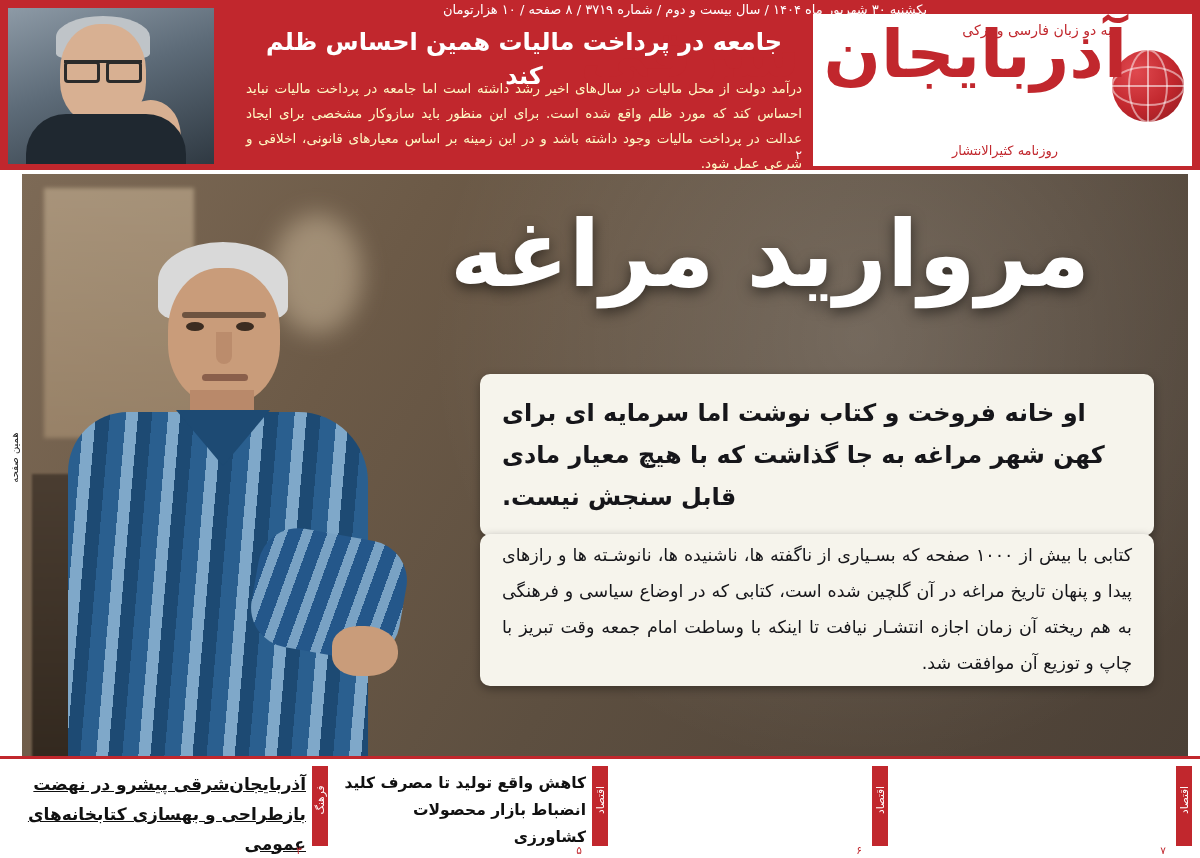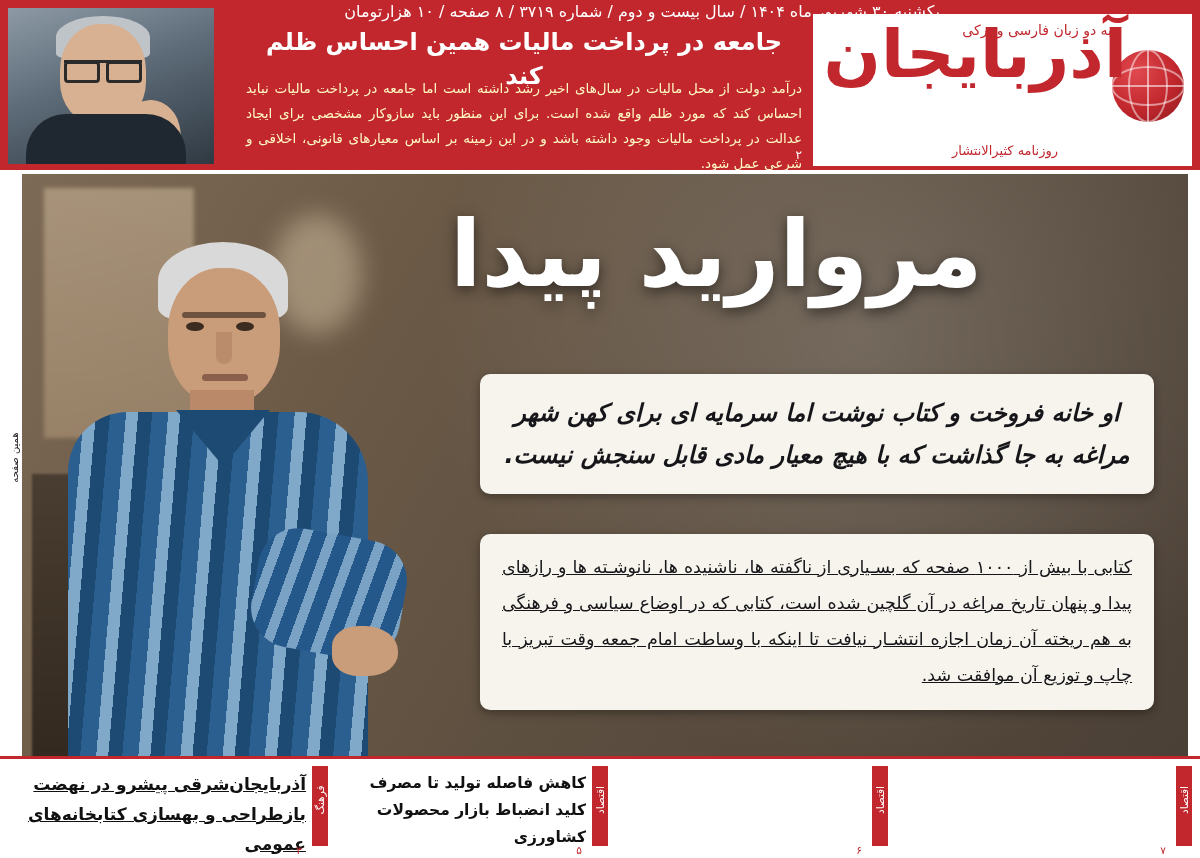--- a/index.html
+++ b/index.html
@@ -15,21 +15,21 @@
   
   .masthead{
     position:absolute;left:0;top:0;width:1200px;height:170px;
     background:#c1272d;
     overflow:hidden;
   }
   .masthead-date{
     position:absolute;right:260px;top:2px;left:430px;
     text-align:center;
     color:#ffffff;
-    font-size:16px;
+    font-size:13px;
     letter-spacing:0;
     direction:rtl;
     white-space:nowrap;
   }
   
   .logo-panel{
     position:absolute;right:8px;top:14px;width:375px;height:148px;
     background:#ffffff;
     border:2px solid #ffffff;
   }
@@ -236,27 +236,27 @@
     position:absolute;
     background:#f6f4ec;
     border-radius:10px;
     box-shadow:0 3px 10px rgba(0,0,0,.35);
     direction:rtl;
   }
   .card-lead{
     right:34px;top:200px;width:630px;
     padding:18px 22px;
     font-size:24px;font-weight:bold;color:#16161a;
-    line-height:1.75;text-align:center;font-style:italic;
+    line-height:1.75;text-align:left;
   }
   .card-body{
     right:34px;top:360px;width:630px;
-    padding:16px 22px;
+    padding:4px 22px;
     font-size:17.5px;color:#16161a;
-    line-height:2.05;text-align:justify;text-decoration:underline;
+    line-height:2.05;text-align:justify;
   }
 
   
   .teasers{
     position:absolute;left:0;top:760px;width:1200px;height:98px;background:#ffffff;
   }
   .teaser{
     position:absolute;top:6px;height:86px;direction:rtl;
   }
   .t-tab{
@@ -334,21 +334,21 @@
         <div class="p-nose"></div>
         <div class="p-mouth"></div>
         <div class="p-neck"></div>
         <div class="p-shirt"></div>
         <div class="p-collar"></div>
         <div class="p-arm"></div>
         <div class="p-hand"></div>
       </div>
     </div>
 
-    <div class="big-title">مروارید پیدا</div>
+    <div class="big-title">مروارید مراغه</div>
 
     <div class="card card-lead">او خانه فروخت و کتاب نوشت اما سرمایه ای برای کهن شهر مراغه به جا گذاشت که با هیچ معیار مادی قابل سنجش نیست.</div>
 
     <div class="card card-body">کتابی با بیش از ۱۰۰۰ صفحه که بسـیاری از ناگفته ها، ناشنیده ها، نانوشـته ها و رازهای پیدا و پنهان تاریخ مراغه در آن گلچین شده است، کتابی که در اوضاع سیاسی و فرهنگی به هم ریخته آن زمان اجازه انتشـار نیافت تا اینکه با وساطت امام جمعه وقت تبریز با چاپ و توزیع آن موافقت شد.</div>
   </div>
 
   <div class="hr-top"></div>
   <div class="teasers">
 
     <div class="teaser t1">
@@ -362,21 +362,21 @@
       <div class="t-tab">
         <span>اقتصاد</span>
       </div>
       <div class="t-page">۶</div>
     </div>
 
     <div class="teaser t3">
       <div class="t-tab">
         <span>اقتصاد</span>
       </div>
-      <div class="t-text">کاهش فاصله تولید تا مصرف کلید انضباط بازار محصولات کشاورزی</div>
+      <div class="t-text">کاهش واقع تولید تا مصرف کلید انضباط بازار محصولات کشاورزی</div>
       <div class="t-page">۵</div>
     </div>
 
     <div class="teaser t4">
       <div class="t-tab">
         <span>فرهنگ</span>
       </div>
       <div class="t-text">آذربایجان‌شرقی پیشرو در نهضت بازطراحی و بهسازی کتابخانه‌های عمومی</div>
       <div class="t-page">۳</div>
     </div>

